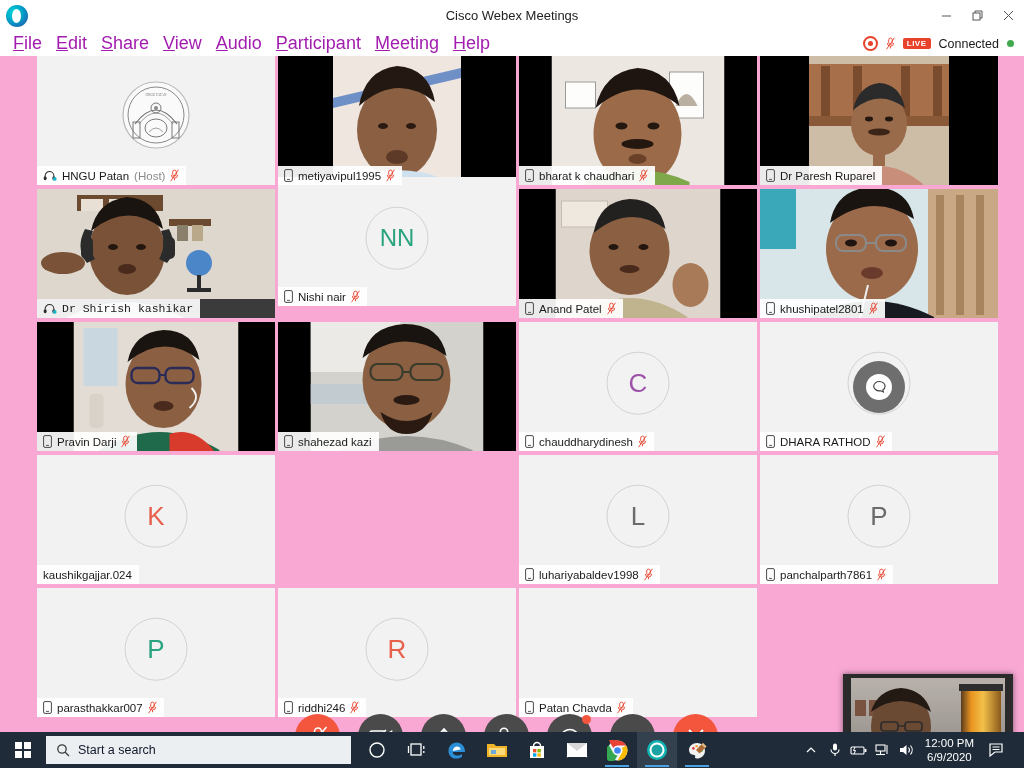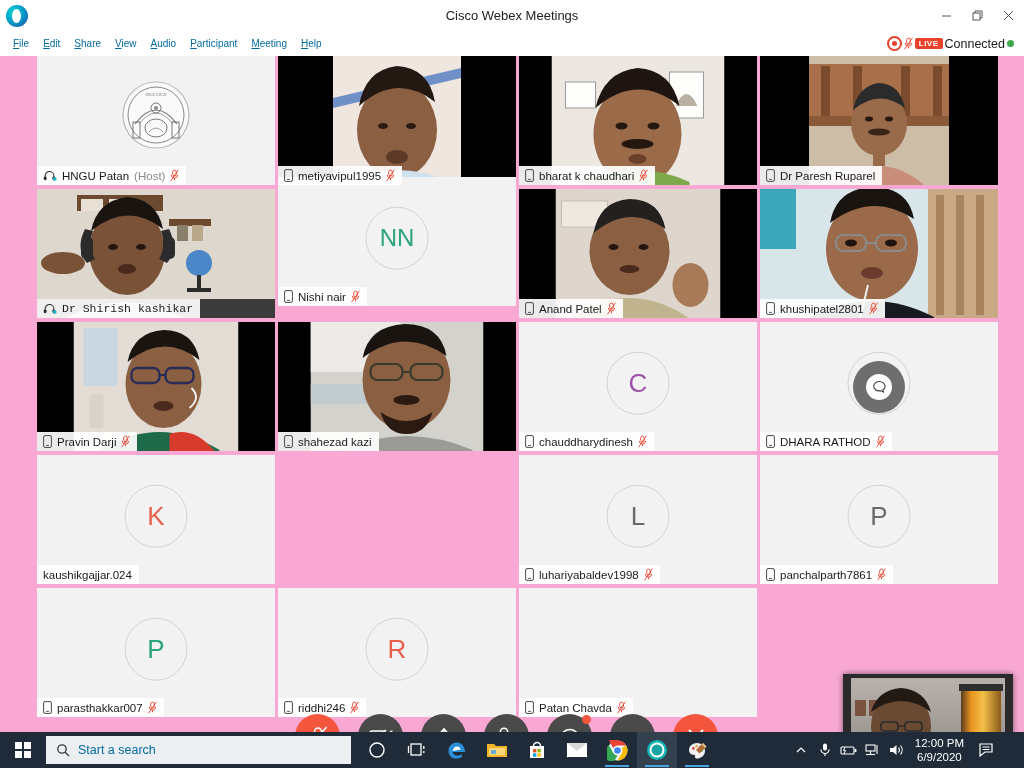--- a/index.html
+++ b/index.html
@@ -36,25 +36,25 @@
     color: #555; font-size: 13px;
   }
   .wincontrol svg { display: block; }
 
   
   .menubar {
     position: absolute; left: 0; top: 31px; width: 1024px; height: 25px;
     background: #ffffff; display: flex; align-items: center; padding-left: 6px;
   }
   .menu-item {
-    font-size: 10px; color: #0369a1; padding: 2px 7px; white-space: nowrap;
+    font-size: 18px; color: #a21caf; padding: 2px 7px; white-space: nowrap;
   }
   .menu-item u { text-decoration: underline; }
   .status-area {
-    margin-left: auto; display: flex; align-items: center; gap: 2px; padding-right: 10px;
+    margin-left: auto; display: flex; align-items: center; gap: 8px; padding-right: 10px;
   }
   .rec-dot {
     width: 15px; height: 15px; border-radius: 50%; border: 2px solid #e8412c;
     display: flex; align-items: center; justify-content: center;
   }
   .rec-dot i { width: 5px; height: 5px; border-radius: 50%; background: #e8412c; display: block; }
   .live-badge {
     background: #e8412c; color: #fff; font-size: 8px; font-weight: bold;
     padding: 1px 4px; border-radius: 2px; letter-spacing: .5px;
   }
@@ -135,33 +135,33 @@
     position: absolute; left: 0; top: 732px; width: 1024px; height: 36px;
     background: #1f2b38; display: flex; align-items: center;
   }
   .start-btn {
     width: 46px; height: 36px; display: flex; align-items: center; justify-content: center;
   }
   .win-logo { width: 16px; height: 16px; display: grid; grid-template-columns: 1fr 1fr; grid-template-rows: 1fr 1fr; gap: 2px; }
   .win-logo i { background: #fff; display: block; }
   .search-box {
     width: 305px; height: 28px; background: #eceff1; display: flex; align-items: center;
-    gap: 8px; padding-left: 10px; color: #0369a1; font-size: 12.5px;
+    gap: 8px; padding-left: 10px; color: #0f172a; font-size: 12.5px;
   }
   .tb-icons { display: flex; align-items: center; gap: 0; margin-left: 6px; }
   .tb-icon {
     width: 40px; height: 36px; display: flex; align-items: center; justify-content: center;
     position: relative;
   }
   .tb-icon.active { background: #33404d; }
   .tb-icon.running::after, .tb-icon.active::after {
     content: ""; position: absolute; left: 8px; right: 8px; bottom: 1px; height: 2px;
     background: #4aa3e0;
   }
-  .tray { margin-left: auto; display: flex; align-items: center; gap: 0; padding-right: 22px; }
+  .tray { margin-left: auto; display: flex; align-items: center; gap: 0; padding-right: 12px; }
   .tray-icon { width: 24px; height: 36px; display: flex; align-items: center; justify-content: center; color: #fff; }
   .clock {
     color: #fff; font-size: 11.5px; line-height: 14px; text-align: center;
     padding: 0 8px 0 6px;
   }
   .action-center { width: 30px; height: 36px; display: flex; align-items: center; justify-content: center; }
 </style>
 </head>
 <body>
 

